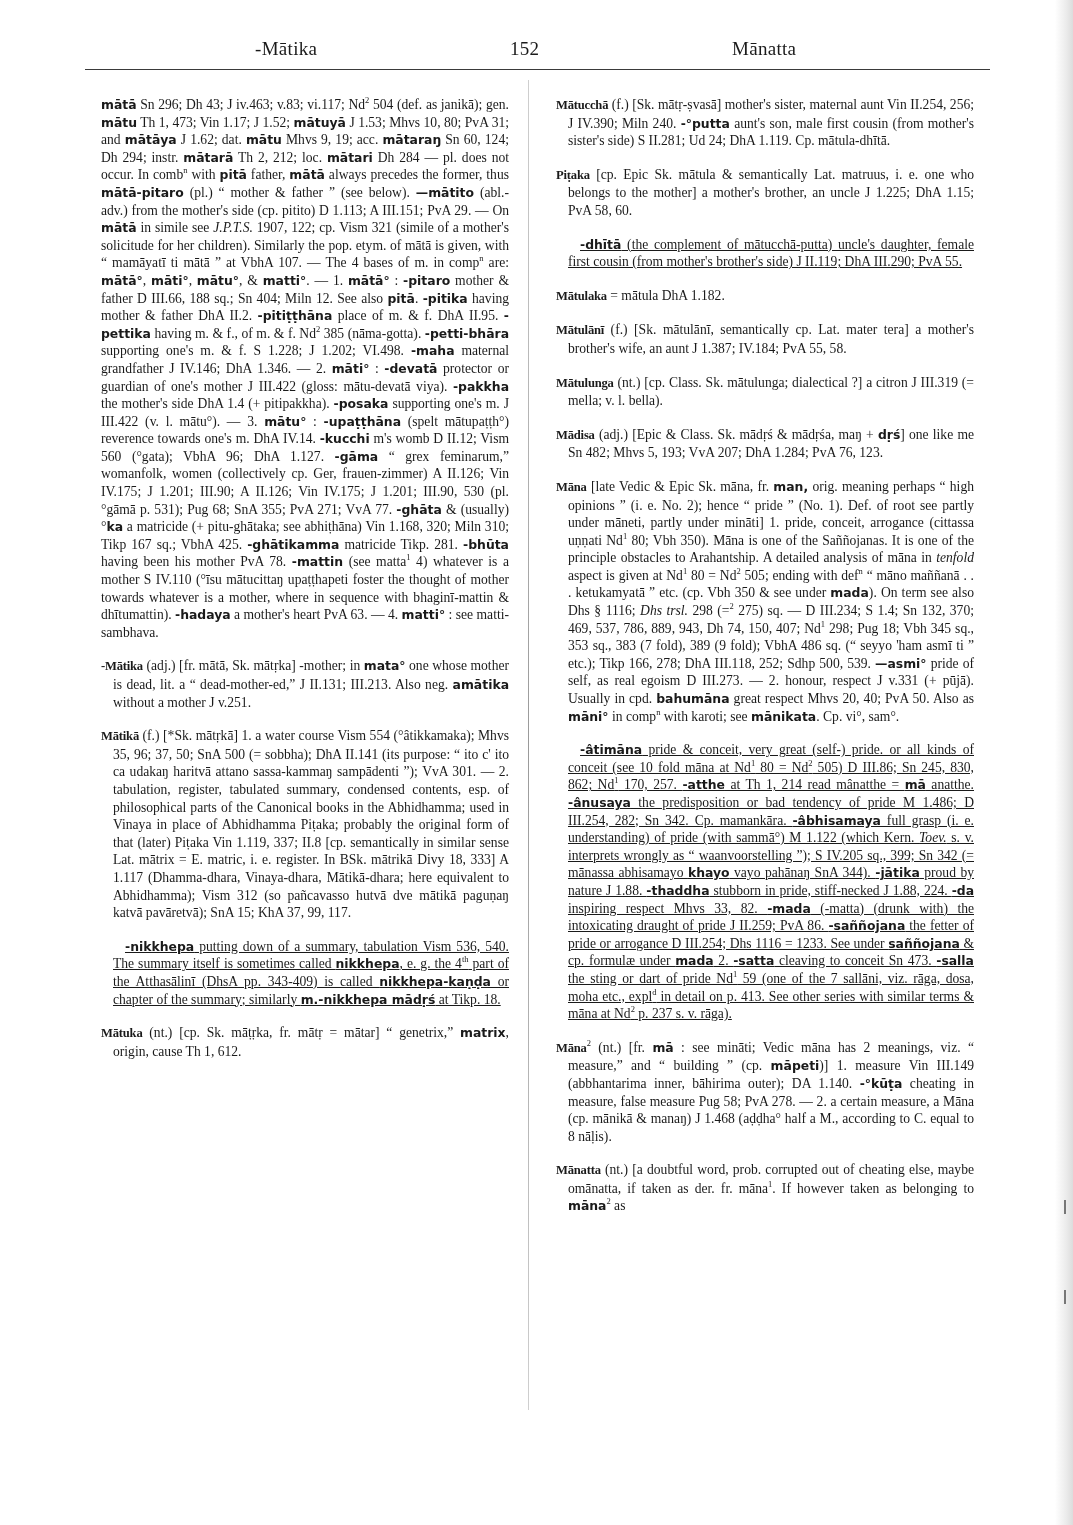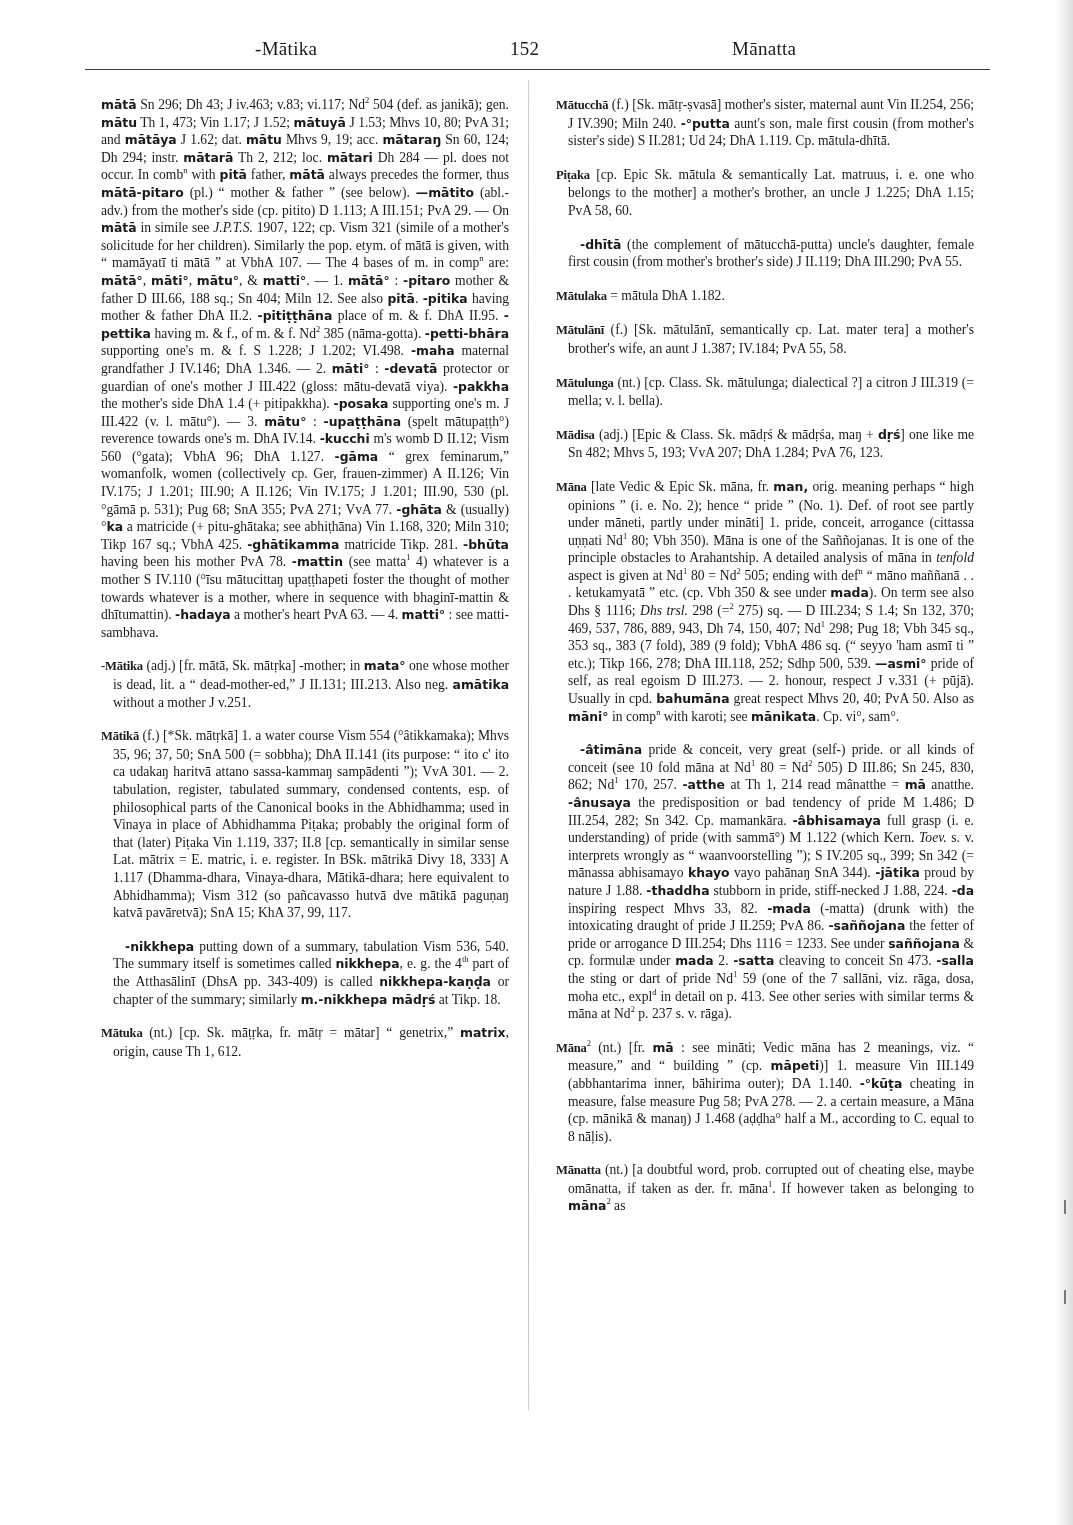--- a/index.html
+++ b/index.html
@@ -14,21 +14,21 @@
   .hdr-right { left: 647px; }
   .rule { position: absolute; left: 85px; top: 69px; width: 905px; height: 1px; background: #3a3a3a; }
   .col { position: absolute; top: 80px; font-size: 13.6px; line-height: 17.6px;
          text-align: justify; }
   .col-left { left: 85px; width: 440px; }
   .col-right { left: 540px; width: 450px; }
   .col-divider { position: absolute; left: 528px; top: 80px; width: 1px; height: 1330px;
          background: linear-gradient(#cfcfcf, #9a9a9a 50%, #cfcfcf); }
   .entry { margin: 0 0 12px 0; padding-left: 12px; text-indent: -12px; }
   .entry.cont { padding-left: 0; text-indent: 0; }
-  .sub { margin: 0; text-indent: 12px; }
+  .sub { margin: 0; text-indent: 12px; text-decoration: underline; }
   .entry p { margin: 16px; }
   .hw { font-family: Liberation Serif, serif; font-weight: bold; font-size: 12.6px; letter-spacing: -0.2px; }
   b { font-weight: bold; font-family: "DejaVu Sans", sans-serif; font-size: 12.4px; }
   i { font-style: italic; }
   sup { font-size: 8.5px; line-height: 0; }
   .gap-mark { position: absolute; left: 1064px; width: 2px; height: 14px; background: #777; }
 </style>
 </head>
 <body>
 

